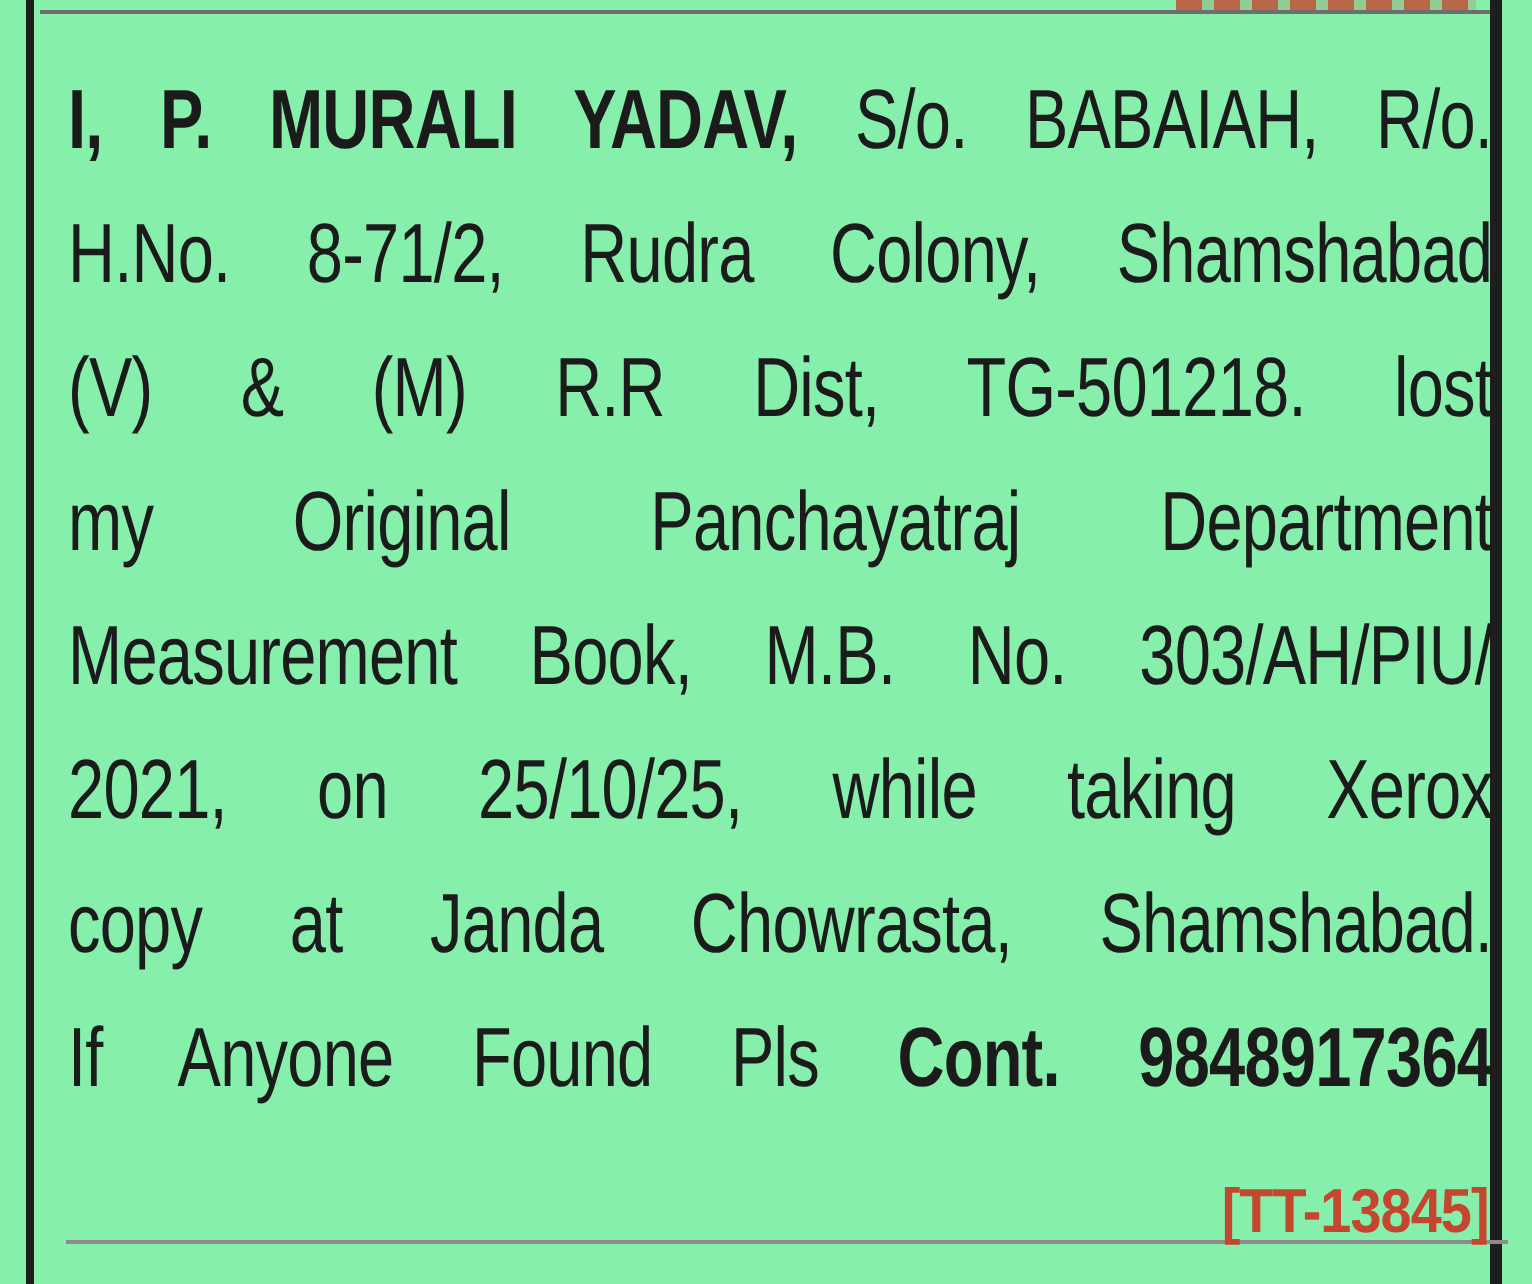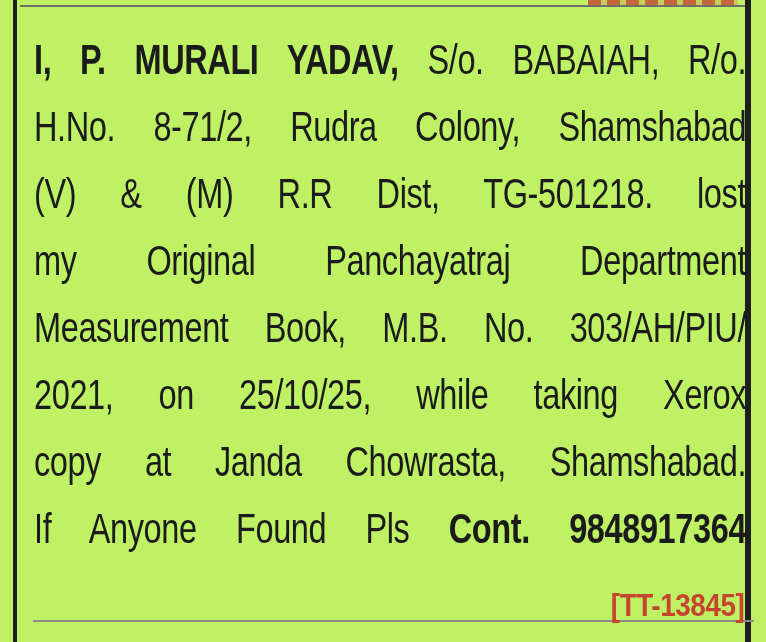--- a/index.html
+++ b/index.html
@@ -3,21 +3,21 @@
 <meta charset="utf-8">
 <style>
   html,body{margin:0;padding:0;}
   body{
     width:766px;height:642px;
     background:#f5f3f0;
     font-family:"Liberation Sans","DejaVu Sans",sans-serif;
     overflow:hidden;
     position:relative;
   }
-  .scan{position:absolute;inset:0;background:#bef264;}
+  .scan{position:absolute;inset:0;background:#86efac;}
   
   .rule-v{position:absolute;top:0;bottom:0;background:#1e1e1e;}
   .rule-v.left{left:13px;width:4px;}
   .rule-v.right{left:745px;width:6px;}
   
   .rule-h{position:absolute;background:#787878;height:2px;}
   .rule-h.top{left:20px;top:5px;width:728px;background:#6e6e6e;}
   .rule-h.bottom{left:33px;top:620px;width:721px;background:#8c8c8c;z-index:1;}
   
   .remnant{

